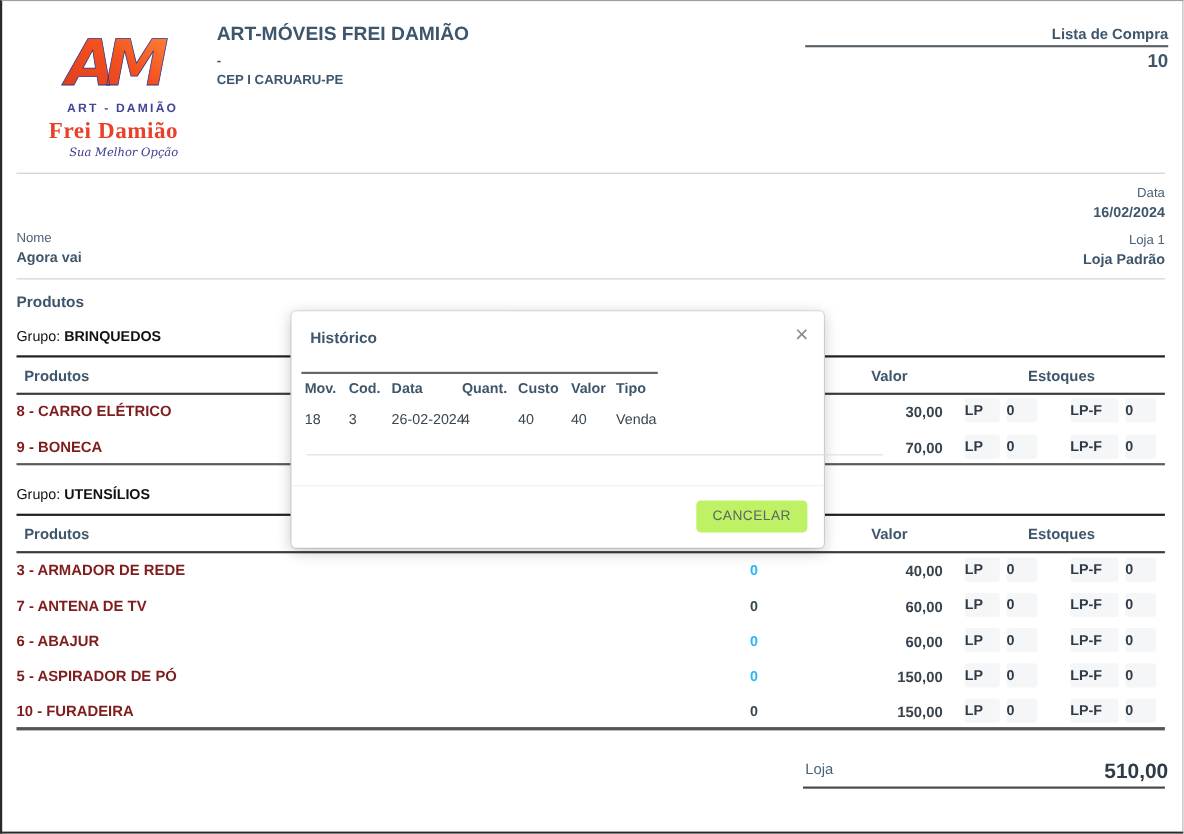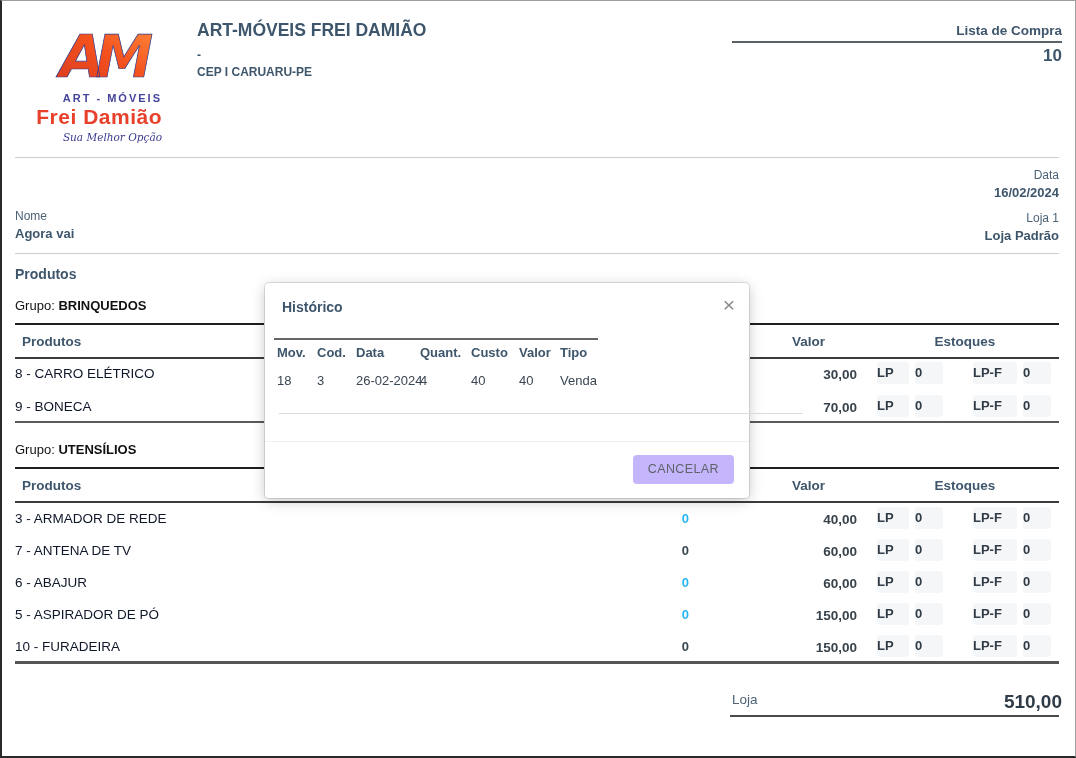--- a/index.html
+++ b/index.html
@@ -13,21 +13,21 @@
     border-bottom:2px solid #2a2a2a;
     font-family:"Liberation Sans", sans-serif;
     color:#3e566c;
     overflow:hidden;
   }
   .abs{position:absolute;}
 
   
   .logo{left:26px;top:24px;width:134px;text-align:right;}
   .logo-line1{font-size:11px;font-weight:bold;letter-spacing:2px;color:#44449a;margin-top:1px;}
-  .logo-line2{font-size:21px;font-weight:bold;color:#e8402a;letter-spacing:0.5px;margin-top:1px;}
+  .logo-line2{font-size:21px;font-weight:bold;color:#e8402a;letter-spacing:0.5px;margin-top:1px;font-family:Liberation Serif, serif;}
   .logo-tag{font-family:"DejaVu Serif", serif;font-style:italic;font-size:10.5px;color:#3b3b8f;margin-top:2px;}
 
   
   .company{left:195px;top:19px;}
   .company-title{font-size:17.5px;font-weight:bold;}
   .company-dash{font-size:12px;font-weight:bold;margin-top:7px;}
   .company-cep{font-size:12px;font-weight:bold;margin-top:3px;}
   .docref{left:730px;top:22px;width:330px;text-align:right;}
   .docref-type{font-size:13.5px;font-weight:bold;padding-bottom:3px;border-bottom:2px solid #5a6268;}
   .docref-num{font-size:17px;font-weight:bold;margin-top:3px;}
@@ -52,21 +52,21 @@
   .line-dark{border-top:2px solid #3c3c3c;}
   .line-gray{border-top:2px solid #5a5a5a;}
   .line-gray-thick{border-top:3px solid #555;}
 
   .col-head{font-size:13.5px;font-weight:bold;color:#3e566c;}
   .h-prod{left:20px;}
   .h-val{left:790px;width:65px;text-align:left;}
   .h-est{left:868px;width:190px;text-align:center;}
 
   .prow{left:0;right:0;height:32px;}
-  .c-name{position:absolute;left:13px;top:9px;font-size:13.5px;font-weight:normal;color:#0f172a;white-space:nowrap;}
+  .c-name{position:absolute;left:13px;top:9px;font-size:13.5px;font-weight:bold;color:#7f1d1d;white-space:nowrap;}
   .c-qty{position:absolute;left:620px;top:9px;width:67px;text-align:right;font-size:13px;font-weight:bold;}
   .qty-cyan{color:#29b6f6;}
   .qty-dark{color:#37474f;}
   .c-val{position:absolute;left:785px;top:10px;width:70px;text-align:right;font-size:13.5px;font-weight:bold;color:#37424c;}
   .chips{position:absolute;left:875px;top:5px;display:flex;align-items:center;}
   .chip{background:#f5f6f8;border-radius:3px;height:22px;line-height:22px;text-align:left;
         font-size:13px;font-weight:bold;color:#2f3b46;}
   .chip-lp{width:32px;}
   .chip-v{width:28px;margin-left:6px;}
   .chip-lpf{width:44px;margin-left:30px;}
@@ -87,42 +87,42 @@
   .mtable-topline{position:absolute;left:9px;top:55px;width:324px;border-top:2px solid #666;height:0;}
   .mh,.mc{position:absolute;white-space:nowrap;font-size:13px;}
   .mh{font-weight:bold;color:#3e566c;top:62px;}
   .mc{color:#3a4652;top:90px;}
   .mx1{left:12px;} .mx2{left:52px;} .mx3{left:91px;} .mx4{left:155px;}
   .mx5{left:206px;} .mx6{left:254px;} .mx7{left:295px;}
   .mrow-line{position:absolute;left:14px;width:524px;top:130px;border-top:1px solid #dcdcdc;height:0;}
   .mfooter-line{position:absolute;left:0;right:0;top:158px;border-top:1px solid #f0f0f0;height:0;}
   .cancel-btn{
     position:absolute;right:15px;top:172px;height:29px;line-height:29px;
-    padding:0 15px;background:#c4b5fd;border:none;border-radius:4px;
+    padding:0 15px;background:#bef264;border:none;border-radius:4px;
     font-family:"Liberation Sans", sans-serif;font-size:12.5px;color:#5f6368;
     letter-spacing:0.4px;cursor:pointer;
   }
 </style>
 </head>
 <body>
 
 <div class="page">
 
   <div class="abs logo">
     <svg width="126" height="62" viewBox="0 0 126 62">
       <defs>
         <linearGradient id="lg" x1="0" y1="1" x2="1" y2="0">
           <stop offset="0" stop-color="#d93a20"></stop>
           <stop offset="0.55" stop-color="#f4511e"></stop>
           <stop offset="1" stop-color="#ff8a3c"></stop>
         </linearGradient>
       </defs>
       <text x="66" y="52" text-anchor="middle" font-family="DejaVu Sans, sans-serif" font-weight="bold" font-style="italic" font-size="58" letter-spacing="-9" fill="url(#lg)" stroke="#2b3990" stroke-width="0.7">AM</text>
     </svg>
-    <div class="logo-line1">ART - MÓVEIS</div>
+    <div class="logo-line1">ART - DAMIÃO</div>
     <div class="logo-line2">Frei Damião</div>
     <div class="logo-tag">Sua Melhor Opção</div>
   </div>
 
   <div class="abs company">
     <div class="company-title">ART-MÓVEIS FREI DAMIÃO</div>
     <div class="company-dash">-</div>
     <div class="company-cep">CEP I CARUARU-PE</div>
   </div>
 

